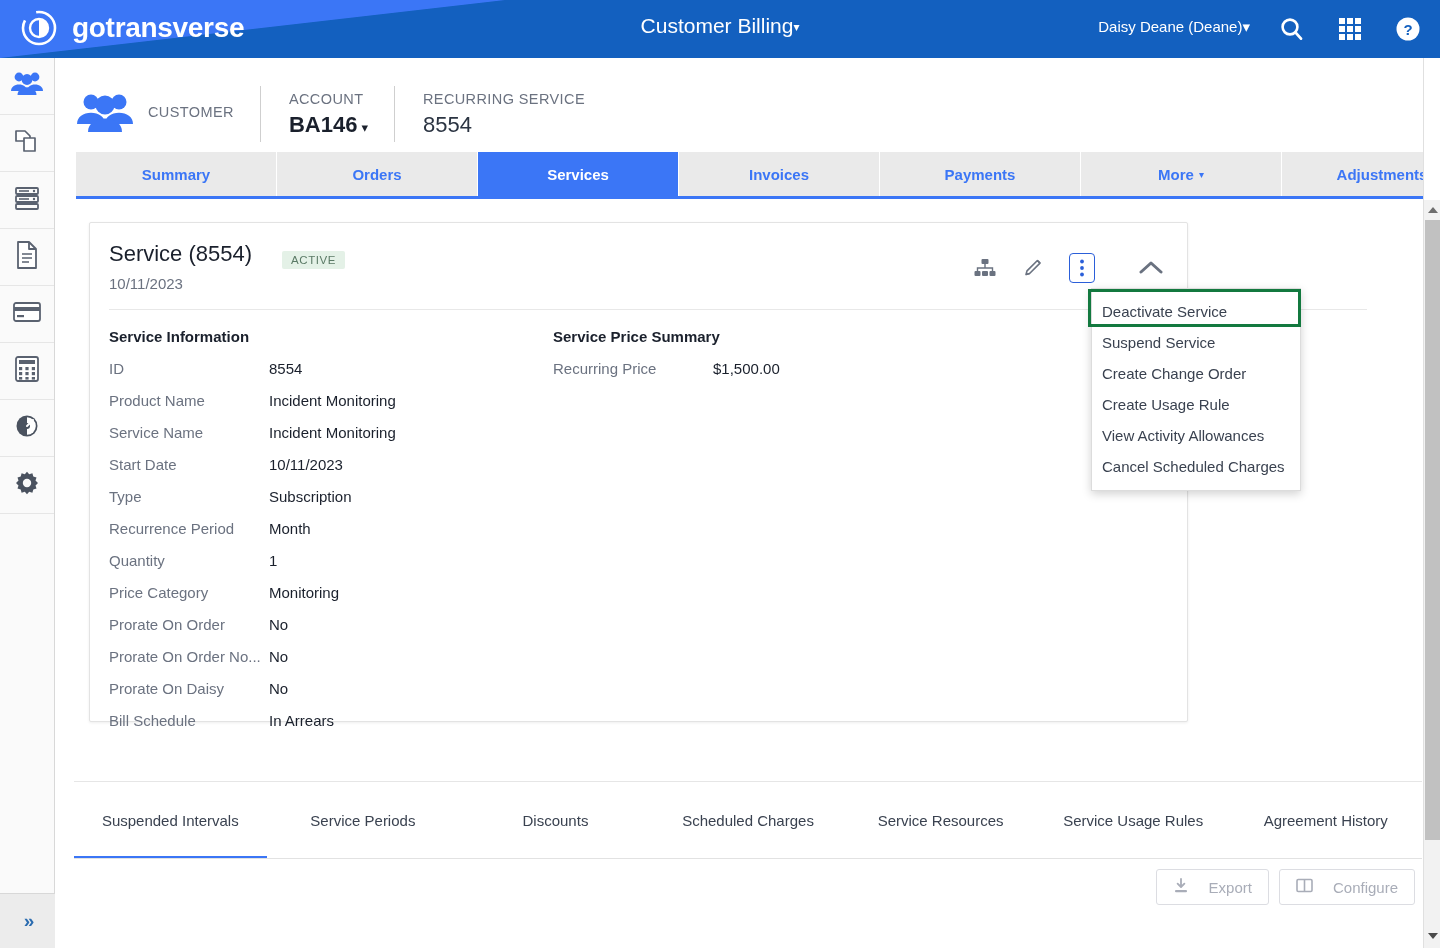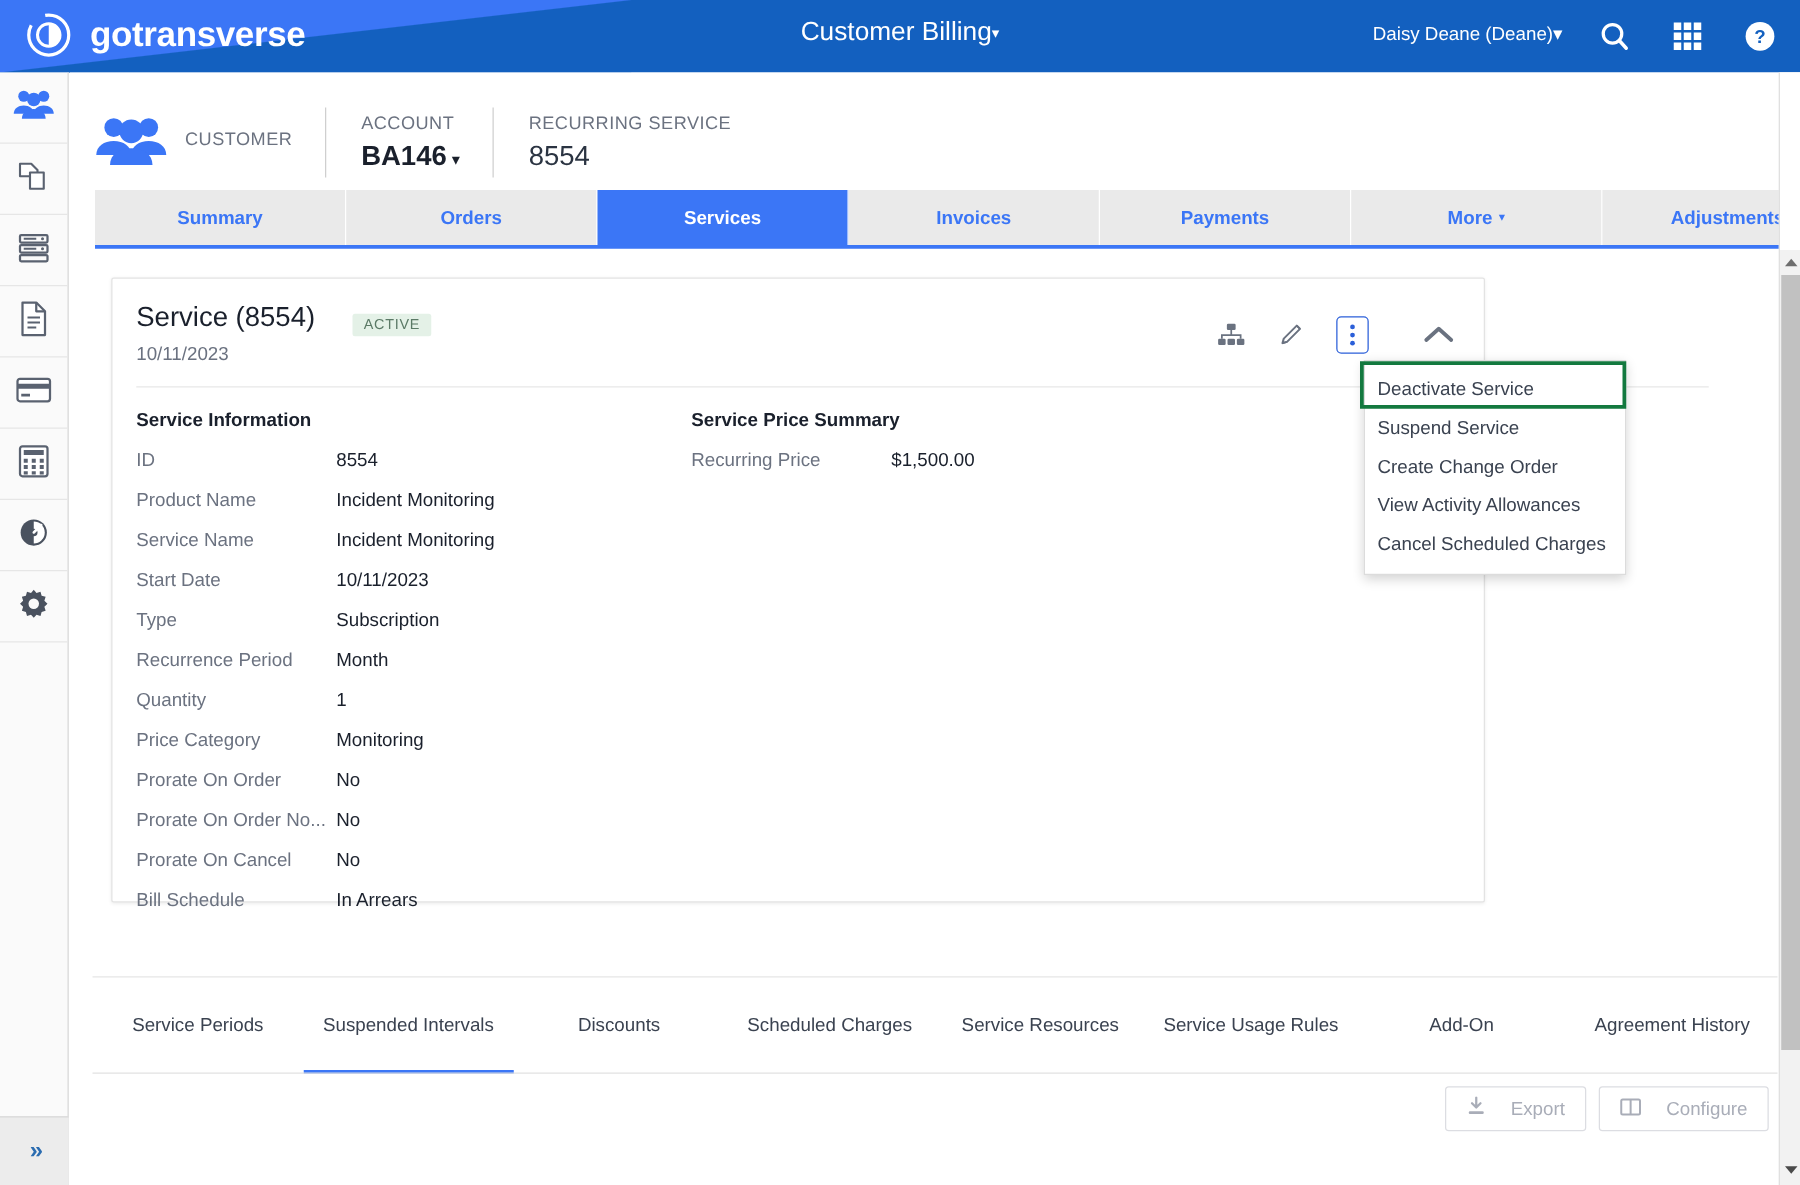--- a/index.html
+++ b/index.html
@@ -478,59 +478,56 @@
         </div>
       <div class="kv">
           <span class="k">Prorate On Order</span>
           <span class="v">No</span>
         </div>
       <div class="kv">
           <span class="k">Prorate On Order No...</span>
           <span class="v">No</span>
         </div>
       <div class="kv">
-          <span class="k">Prorate On Cancel</span>
+          <span class="k">Prorate On Daisy</span>
           <span class="v">No</span>
         </div>
       <div class="kv">
           <span class="k">Bill Schedule</span>
           <span class="v">In Arrears</span>
         </div>
     </div>
 
     <div class="price-col">
       <div class="sec-title">Service Price Summary</div>
       <div class="kv">
           <span class="k">Recurring Price</span>
           <span class="v">$1,500.00</span>
         </div>
     </div>
   </div>
 
   <div class="btabs">
+    <div class="btab active">
+        <span>Suspended Intervals</span>
+      </div>
     <div class="btab">
         <span>Service Periods</span>
       </div>
-    <div class="btab active">
-        <span>Suspended Intervals</span>
-      </div>
     <div class="btab">
         <span>Discounts</span>
       </div>
     <div class="btab">
         <span>Scheduled Charges</span>
       </div>
     <div class="btab">
         <span>Service Resources</span>
       </div>
     <div class="btab">
         <span>Service Usage Rules</span>
-      </div>
-    <div class="btab">
-        <span>Add-On</span>
       </div>
     <div class="btab">
         <span>Agreement History</span>
       </div>
   </div>
   <div class="btabs-rule"></div>
 
   <div class="btm-btns">
     <div class="gbtn">
       <span>
@@ -557,20 +554,23 @@
   <div class="menu-item">
       <span>Deactivate Service</span>
     </div>
   <div class="menu-item">
       <span>Suspend Service</span>
     </div>
   <div class="menu-item">
       <span>Create Change Order</span>
     </div>
   <div class="menu-item">
+      <span>Create Usage Rule</span>
+    </div>
+  <div class="menu-item">
       <span>View Activity Allowances</span>
     </div>
   <div class="menu-item">
       <span>Cancel Scheduled Charges</span>
     </div>
 </div>
 <div class="hl-box"></div>
 
 <div class="sbar">
   <div class="sb-track-top"></div>

